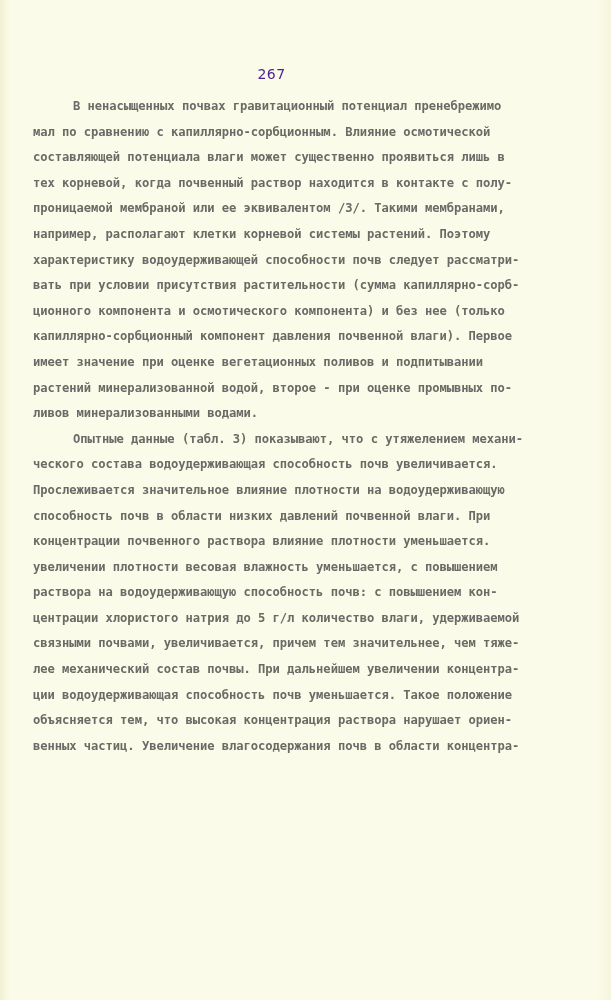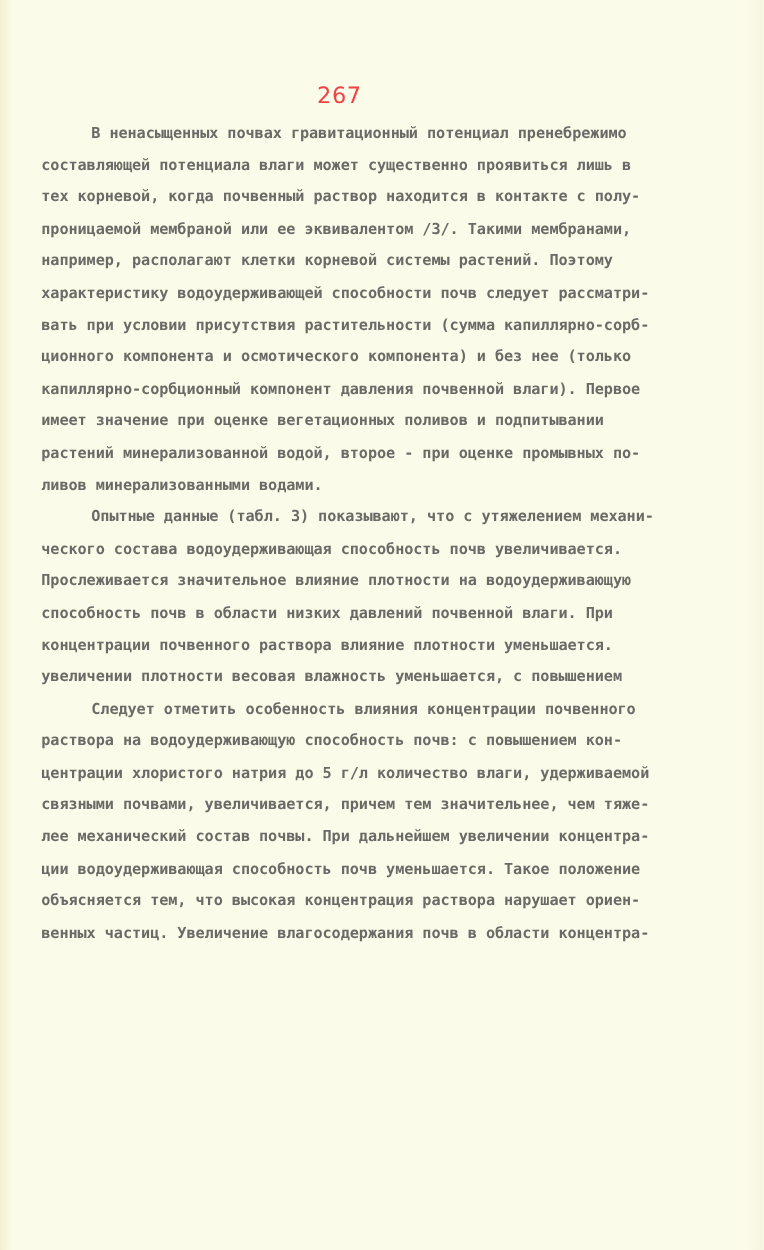--- a/index.html
+++ b/index.html
@@ -23,22 +23,22 @@
       linear-gradient(270deg, rgba(235,232,200,0.35) 0px, rgba(251,251,233,0) 14px),
       #fbfbe9;
   }
   .page-number {
     position: absolute;
     top: 66px;
     left: 0;
     width: 543px;
     text-align: center;
     font-family: "DejaVu Sans", sans-serif;
-    font-size: 18px;
-    color: #ef4444;
+    font-size: 14px;
+    color: #4c1d95;
     letter-spacing: 0.5px;
   }
   .text-block {
     position: absolute;
     top: 94px;
     left: 33px;
     width: 560px;
   }
   .line {
     height: 25.6px;
@@ -56,20 +56,21 @@
 <body>
 
 <div class="paper"></div>
 
 <div class="page-number">267</div>
 
 <div class="text-block">
 
   <div class="paragraph">
     <div class="line indent">В ненасыщенных почвах гравитационный потенциал пренебрежимо</div>
+    <div class="line">мал по сравнению с капиллярно-сорбционным. Влияние осмотической</div>
     <div class="line">составляющей потенциала влаги может существенно проявиться лишь в</div>
     <div class="line">тех корневой, когда почвенный раствор находится в контакте с полу-</div>
     <div class="line">проницаемой мембраной или ее эквивалентом /3/. Такими мембранами,</div>
     <div class="line">например, располагают клетки корневой системы растений. Поэтому</div>
     <div class="line">характеристику водоудерживающей способности почв следует рассматри-</div>
     <div class="line">вать при условии присутствия растительности (сумма капиллярно-сорб-</div>
     <div class="line">ционного компонента и осмотического компонента) и без нее (только</div>
     <div class="line">капиллярно-сорбционный компонент давления почвенной влаги). Первое</div>
     <div class="line">имеет значение при оценке вегетационных поливов и подпитывании</div>
     <div class="line">растений минерализованной водой, второе - при оценке промывных по-</div>
@@ -79,21 +80,20 @@
   <div class="paragraph">
     <div class="line indent">Опытные данные (табл. 3) показывают, что с утяжелением механи-</div>
     <div class="line">ческого состава водоудерживающая способность почв увеличивается.</div>
     <div class="line">Прослеживается значительное влияние плотности на водоудерживающую</div>
     <div class="line">способность почв в области низких давлений почвенной влаги. При</div>
     <div class="line">концентрации почвенного раствора влияние плотности уменьшается.</div>
     <div class="line">увеличении плотности весовая влажность уменьшается, с повышением</div>
   </div>
 
   <div class="paragraph">
-    <div class="line indent">Следует отметить особенность влияния концентрации почвенного</div>
     <div class="line">раствора на водоудерживающую способность почв: с повышением кон-</div>
     <div class="line">центрации хлористого натрия до 5 г/л количество влаги, удерживаемой</div>
     <div class="line">связными почвами, увеличивается, причем тем значительнее, чем тяже-</div>
     <div class="line">лее механический состав почвы. При дальнейшем увеличении концентра-</div>
     <div class="line">ции водоудерживающая способность почв уменьшается. Такое положение</div>
     <div class="line">объясняется тем, что высокая концентрация раствора нарушает ориен-</div>
     <div class="line">венных частиц. Увеличение влагосодержания почв в области концентра-</div>
   </div>
 
 </div>

